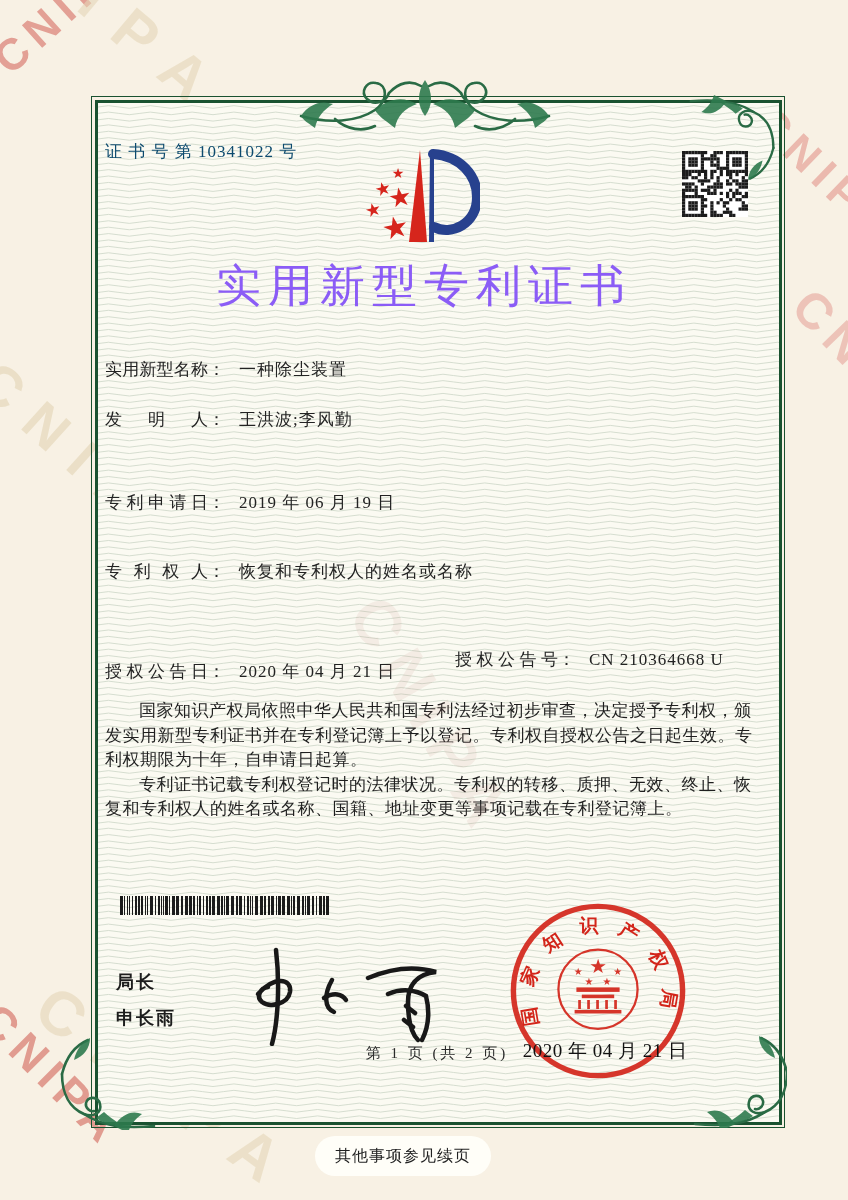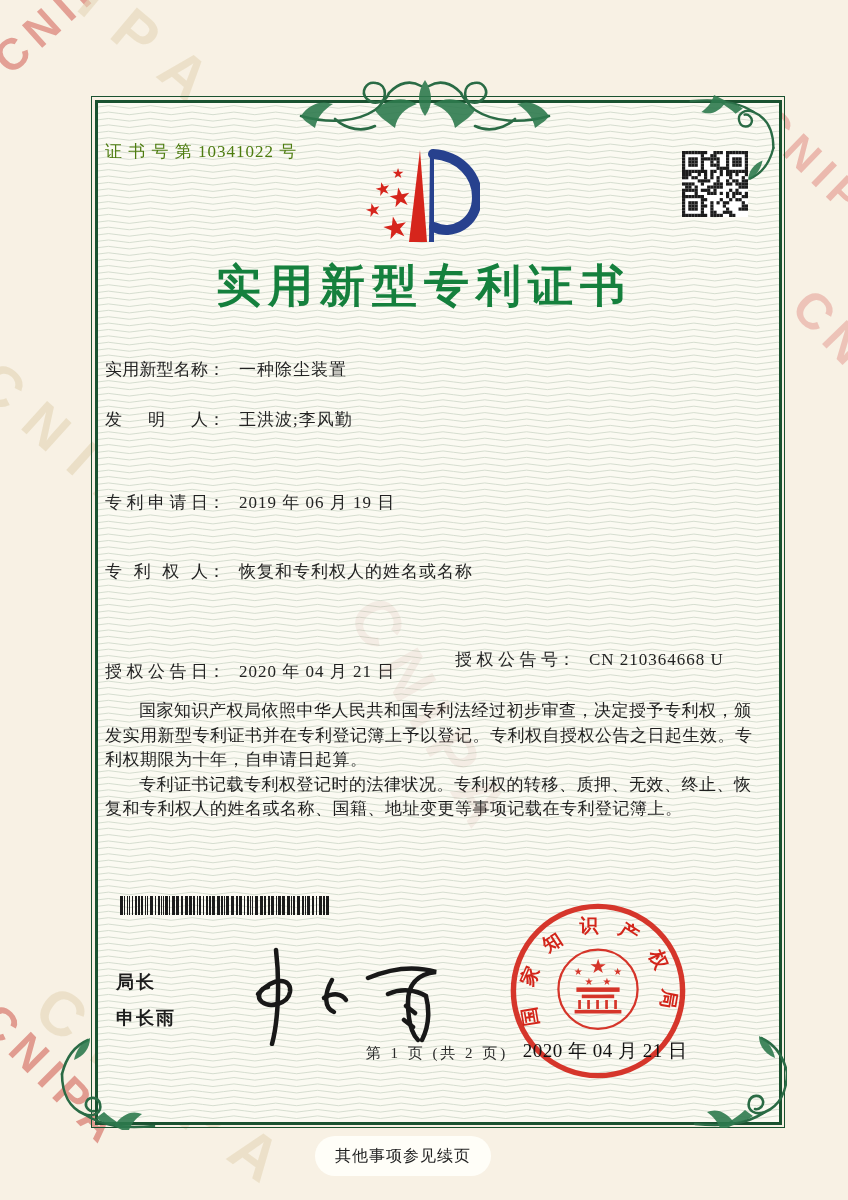--- a/index.html
+++ b/index.html
@@ -8,23 +8,23 @@
   .wm{position:absolute;font-family:"Liberation Sans","DejaVu Sans",sans-serif;
       font-weight:bold;letter-spacing:8px;white-space:nowrap;pointer-events:none;}
   .frame{position:absolute;left:91px;top:96px;width:692px;height:1030px;
          border:1.5px solid #1a5230;}
   .frame-inner{position:absolute;inset:2.5px;border:3.5px solid #1a5230;background:#fbfaf2;}
   .guilloche{position:absolute;inset:0;width:100%;height:100%;}
   .orn{position:absolute;}
   .orn-s{fill:none;stroke:#2a6b45;stroke-width:2.6;stroke-linecap:round;}
   .orn-f{fill:#2e7a4e;stroke:none;opacity:.9;}
   .abs{position:absolute;}
-  .cert-no{left:105px;top:140px;font-size:17px;letter-spacing:1px;color:#4d7c0f;}
-  .title{left:0;top:256px;width:848px;text-align:center;font-size:45px;font-weight:700;
-         letter-spacing:7px;color:#15803d;}
+  .cert-no{left:105px;top:140px;font-size:17px;letter-spacing:1px;color:#0c4a6e;}
+  .title{left:0;top:256px;width:848px;text-align:center;font-size:45px;font-weight:400;
+         letter-spacing:7px;color:#8b5cf6;}
   .field{left:105px;width:660px;font-size:17px;color:#232323;}
   .lbl{display:inline-block;width:103px;text-align:justify;text-align-last:justify;
        vertical-align:top;}
   .colon{display:inline-block;margin-right:14px;}
   .val{letter-spacing:1px;}
   .paras{left:105px;top:699px;width:660px;font-size:17px;line-height:24.5px;color:#1f1f1f;}
   .paras p{margin:0;text-indent:2em;letter-spacing:0.5px;}
   .director{left:116px;font-size:18px;font-weight:700;letter-spacing:2px;color:#1d1d1d;}
   .seal-date{left:520px;top:1038px;width:170px;text-align:center;font-size:19px;
              color:#111;z-index:6;letter-spacing:0.5px;}

